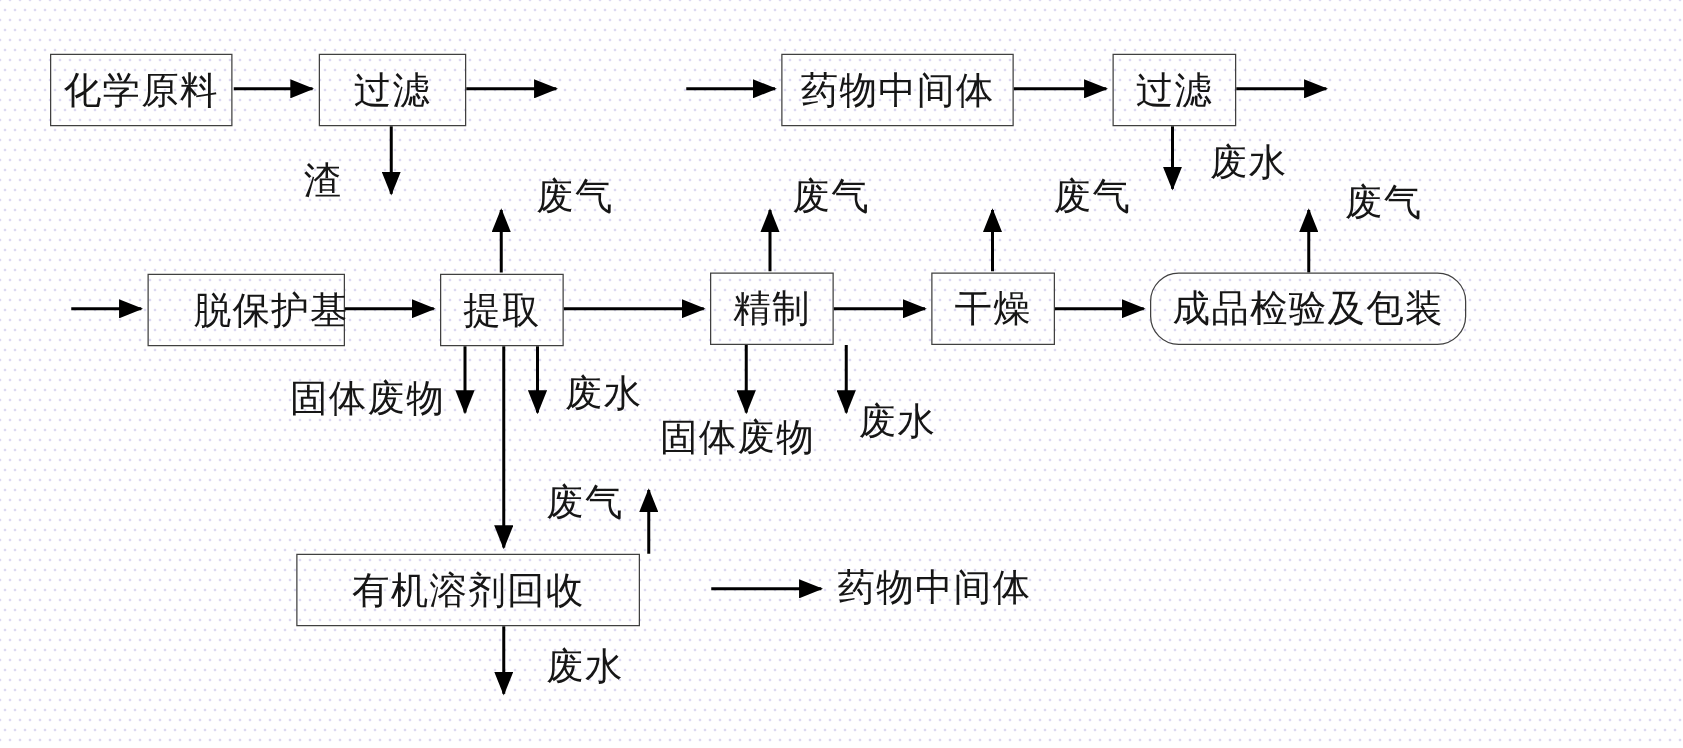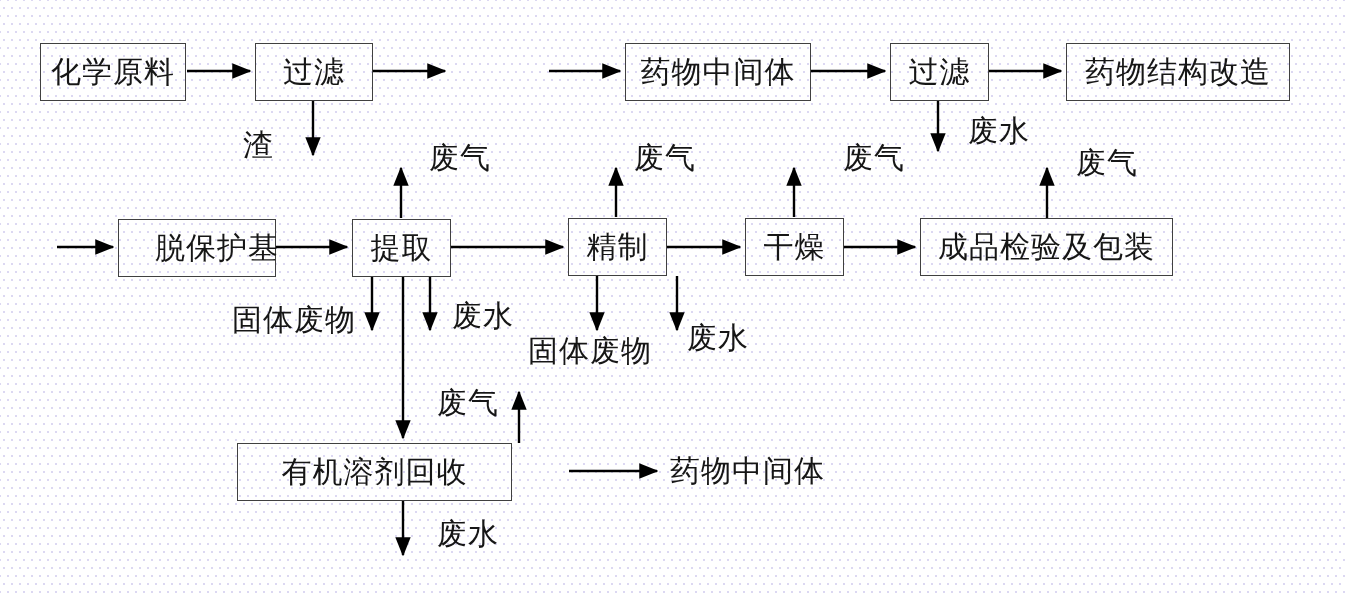--- a/index.html
+++ b/index.html
@@ -98,37 +98,34 @@
     </div>
   <div class="box" style="left:255px; top:43px;  width:118px; height:58px;">
       <span>过滤</span>
     </div>
   <div class="box" style="left:625px; top:43px;  width:186px; height:58px;">
       <span>药物中间体</span>
     </div>
   <div class="box" style="left:890px; top:43px;  width:99px;  height:58px;">
       <span>过滤</span>
     </div>
-  <div class="box" style="left:1066px;top:43px;  width:224px; height:58px;">
-      <span>药物结构改造</span>
-    </div>
 
   <div class="box" style="left:118px; top:219px; width:158px; height:58px;padding-left:40px;">
       <span>脱保护基</span>
     </div>
   <div class="box" style="left:352px; top:219px; width:99px;  height:58px;">
       <span>提取</span>
     </div>
   <div class="box" style="left:568px; top:218px; width:99px;  height:58px;">
       <span>精制</span>
     </div>
   <div class="box" style="left:745px; top:218px; width:99px;  height:58px;">
       <span>干燥</span>
     </div>
-  <div class="box" style="left:920px; top:218px; width:253px; height:58px;">
+  <div class="box" style="left:920px; top:218px; width:253px; height:58px;border-radius:23px;">
       <span>成品检验及包装</span>
     </div>
 
   <div class="box" style="left:237px; top:443px; width:275px; height:58px;">
       <span>有机溶剂回收</span>
     </div>
 
   <div class="flabel" style="left:243px;  top:127px;">渣</div>
   <div class="flabel" style="left:968px;  top:113px;">废水</div>
   <div class="flabel" style="left:429px;  top:140px;">废气</div>

